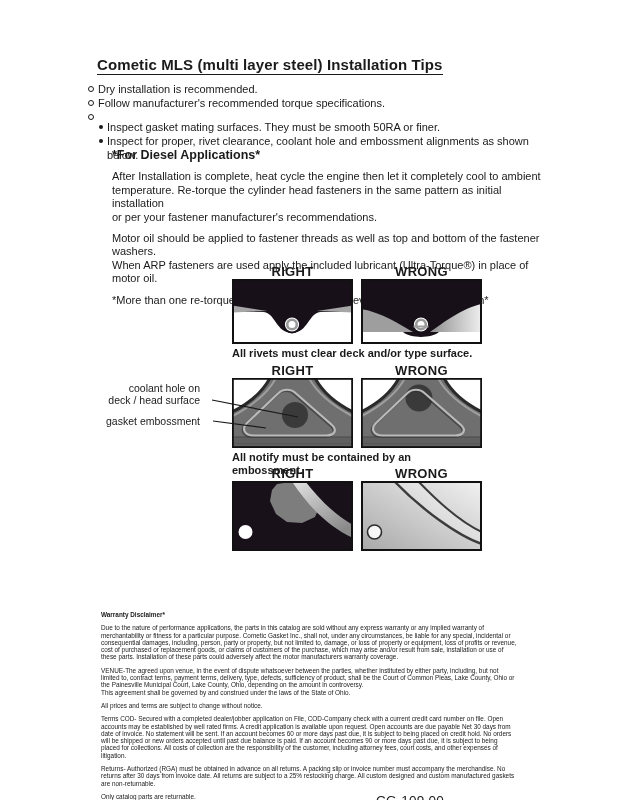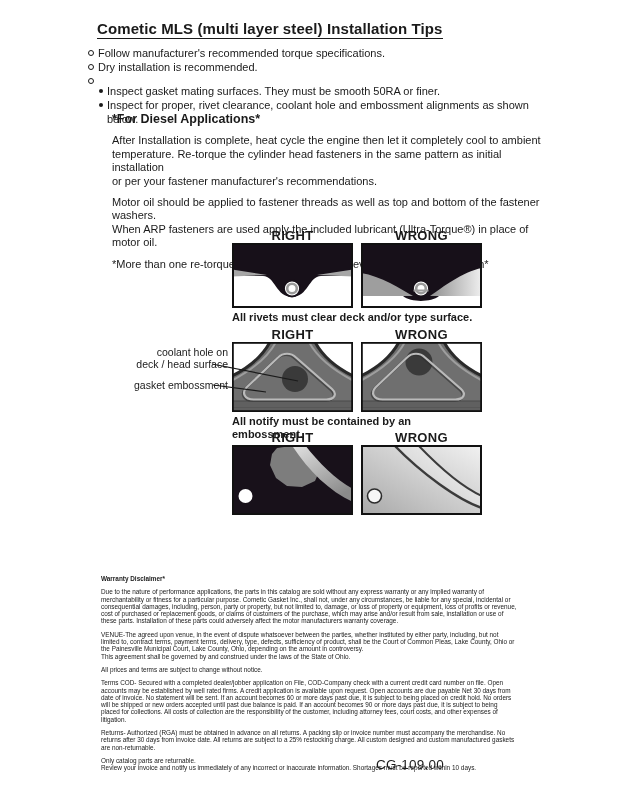--- a/index.html
+++ b/index.html
@@ -1,21 +1,21 @@
 <!DOCTYPE html>
 <html><head>
 <meta charset="utf-8">
 <style>
   html,body{margin:0;padding:0;}
   body{
     width:618px;height:800px;background:#ffffff;
     font-family:"Liberation Sans", sans-serif;color:#1a1a1a;
     position:relative;overflow:hidden;
   }
-  .page{position:absolute;inset:0;background:#ffffff;}
+  .page{position:absolute;inset:0;background:#ffffff;margin-top:36px;}
 
   .title{
     position:absolute;top:20px;left:97px;
     font-size:15px;font-weight:bold;letter-spacing:.1px;
     border-bottom:1.6px solid #1a1a1a;padding-bottom:1px;
   }
 
   .bullets{position:absolute;top:46px;left:88px;width:445px;font-size:11px;line-height:14px;}
   .bullet-row{display:flex;align-items:flex-start;}
   .bullet-row.sub{margin-left:11px;}
@@ -28,46 +28,46 @@
 
   .figure{position:absolute;left:232px;width:252px;display:flex;flex-wrap:wrap;column-gap:8px;}
   .figure.f1{top:228px;}
   .figure.f2{top:327px;}
   .figure.f3{top:430px;}
   .fig-col{width:121px;}
   .fig-label{text-align:center;font-weight:bold;font-size:13px;line-height:15px;letter-spacing:.3px;}
   .panel{display:block;}
   .fig-caption{width:100%;font-weight:bold;font-size:11px;line-height:12.5px;margin-top:3px;white-space:pre-line;}
 
-  .annotations{position:absolute;top:347px;left:112px;width:116px;text-align:right;font-size:10.5px;line-height:11.5px;}
+  .annotations{position:absolute;top:347px;left:84px;width:116px;text-align:right;font-size:10.5px;line-height:11.5px;}
   .ann1{white-space:pre-line;}
   .ann2{margin-top:10px;}
   .connectors{position:absolute;top:344px;left:95px;pointer-events:none;}
 
   .legal{position:absolute;top:575px;left:101px;width:417px;font-size:6.4px;line-height:7.3px;}
   .legal-heading{font-weight:bold;margin:0;}
   .legal p{margin:6px 0 0 0;white-space:pre-line;}
 
   .footer-code{position:absolute;top:757px;left:376px;font-size:13.5px;letter-spacing:.2px;}
 </style>
 </head>
 <body>
 
 <div class="page">
 
   <div class="title">Cometic MLS (multi layer steel) Installation Tips</div>
 
   <div class="bullets">
     <div class="bullet-row">
       <span class="marker-open"></span>
-      <span>Follow manufacturer's recommended torque specifications.</span>
+      <span>Dry installation is recommended.</span>
     </div>
     <div class="bullet-row">
       <span class="marker-open"></span>
-      <span>Dry installation is recommended.</span>
+      <span>Follow manufacturer's recommended torque specifications.</span>
     </div>
     <div class="bullet-row">
       <span class="marker-open"></span>
     </div>
     <div class="bullet-row sub">
       <span class="marker-fill"></span>
       <span>Inspect gasket mating surfaces.  They must be smooth 50RA or finer.</span>
     </div>
     <div class="bullet-row sub">
       <span class="marker-fill"></span>

